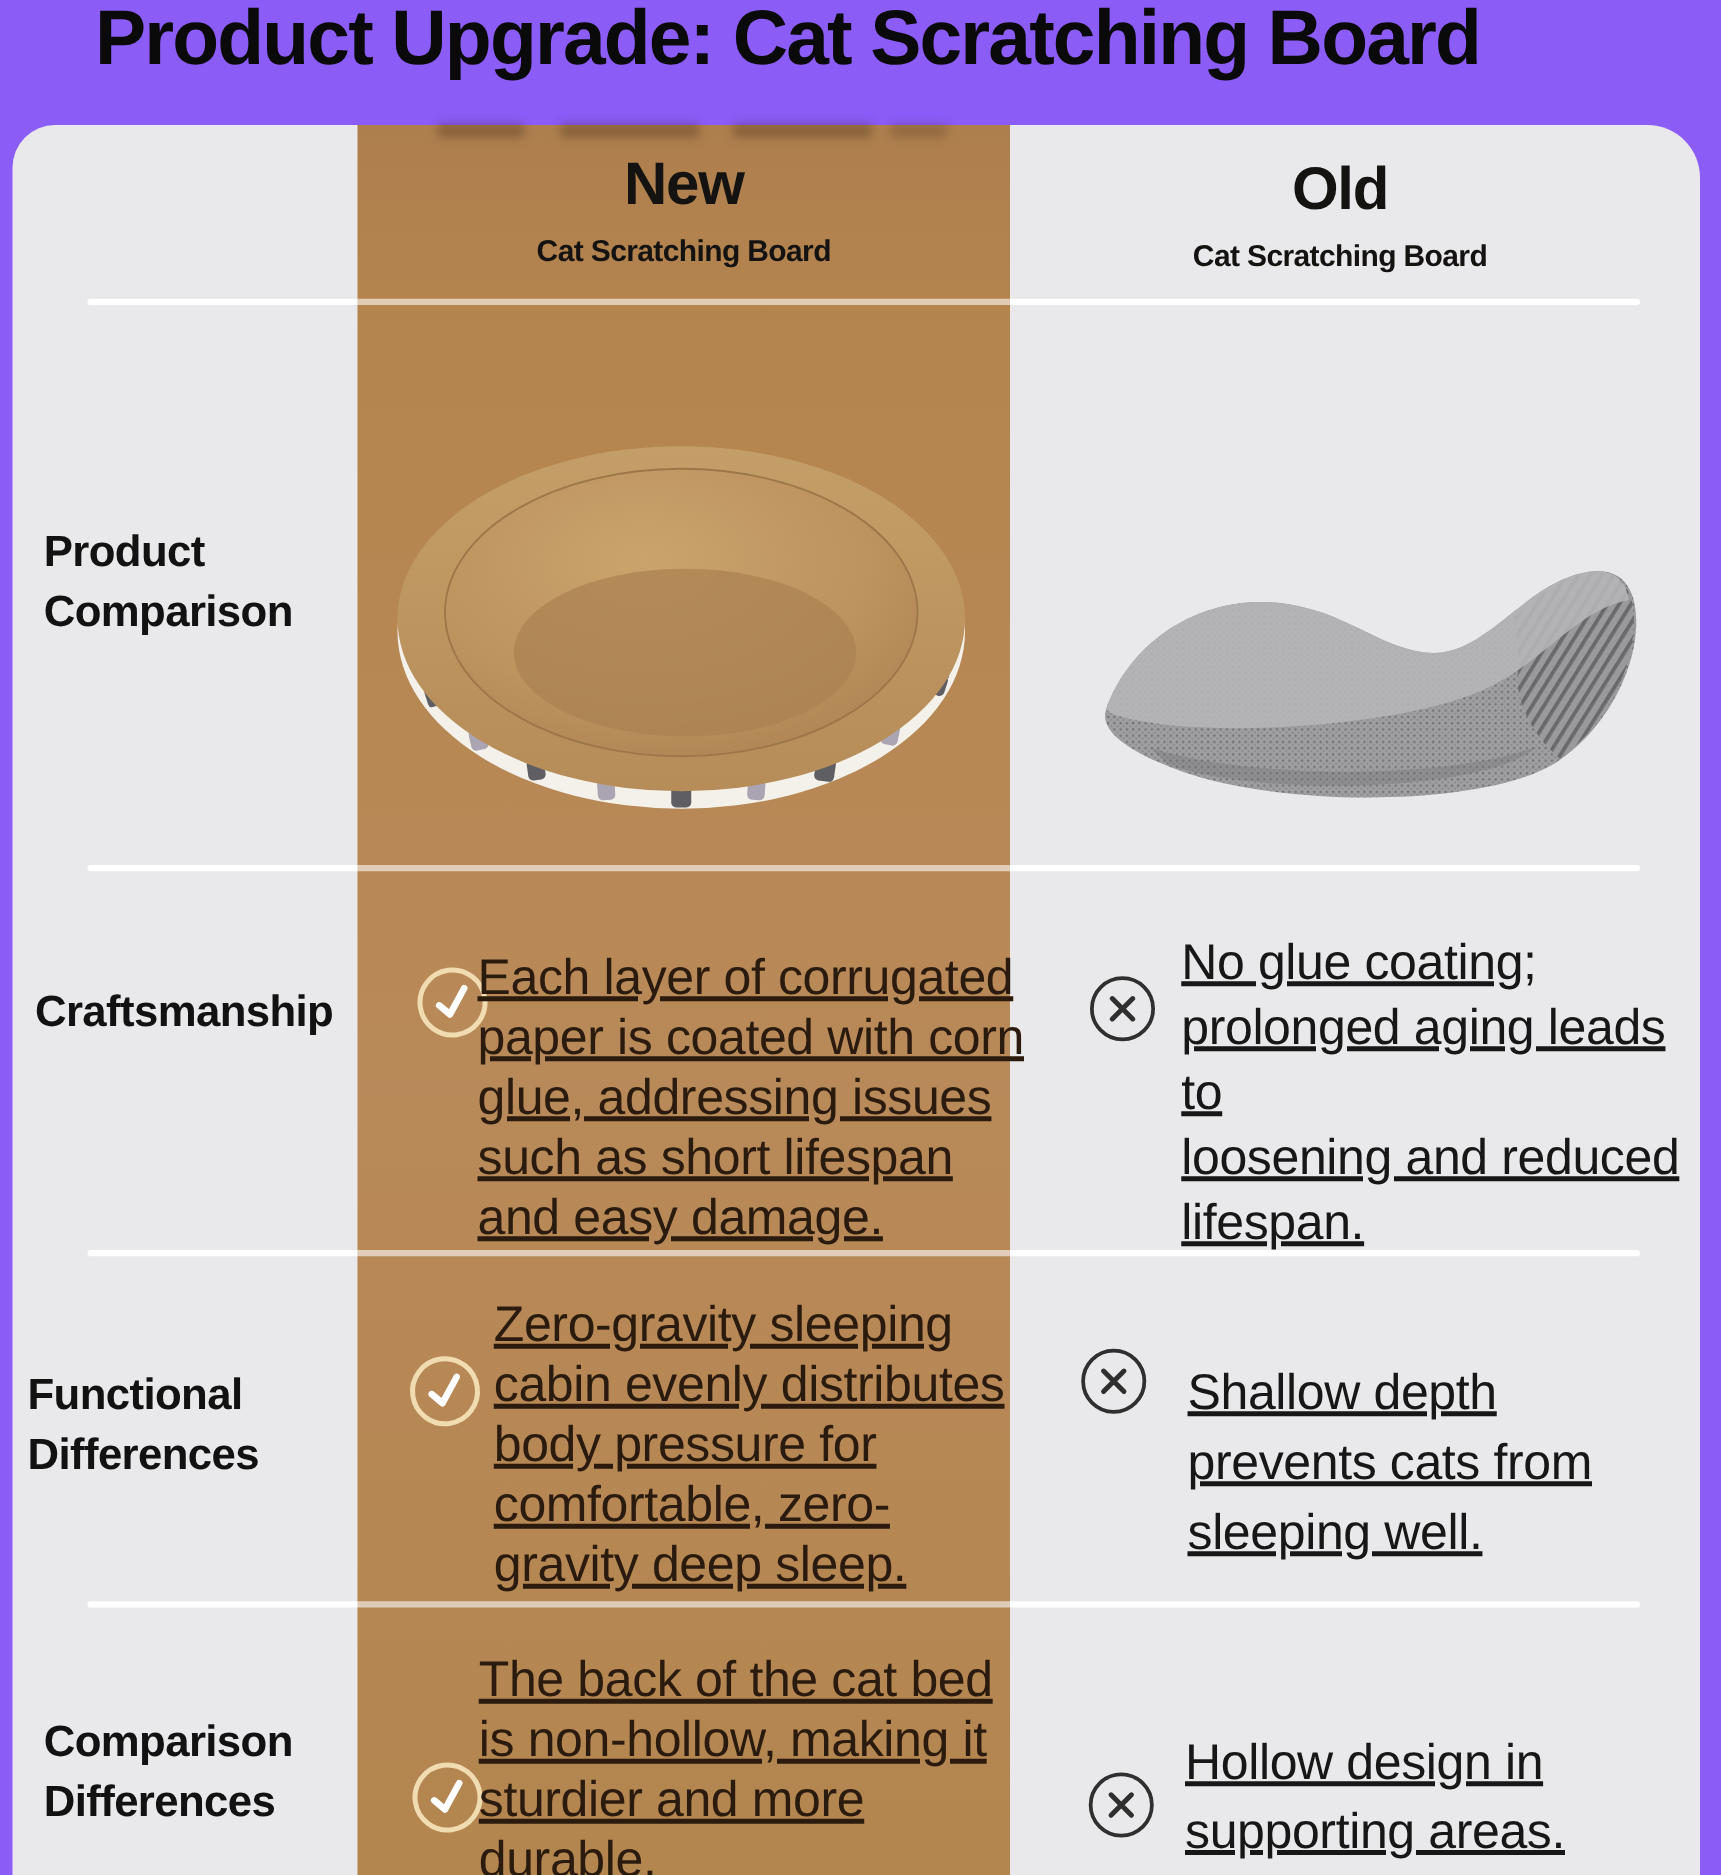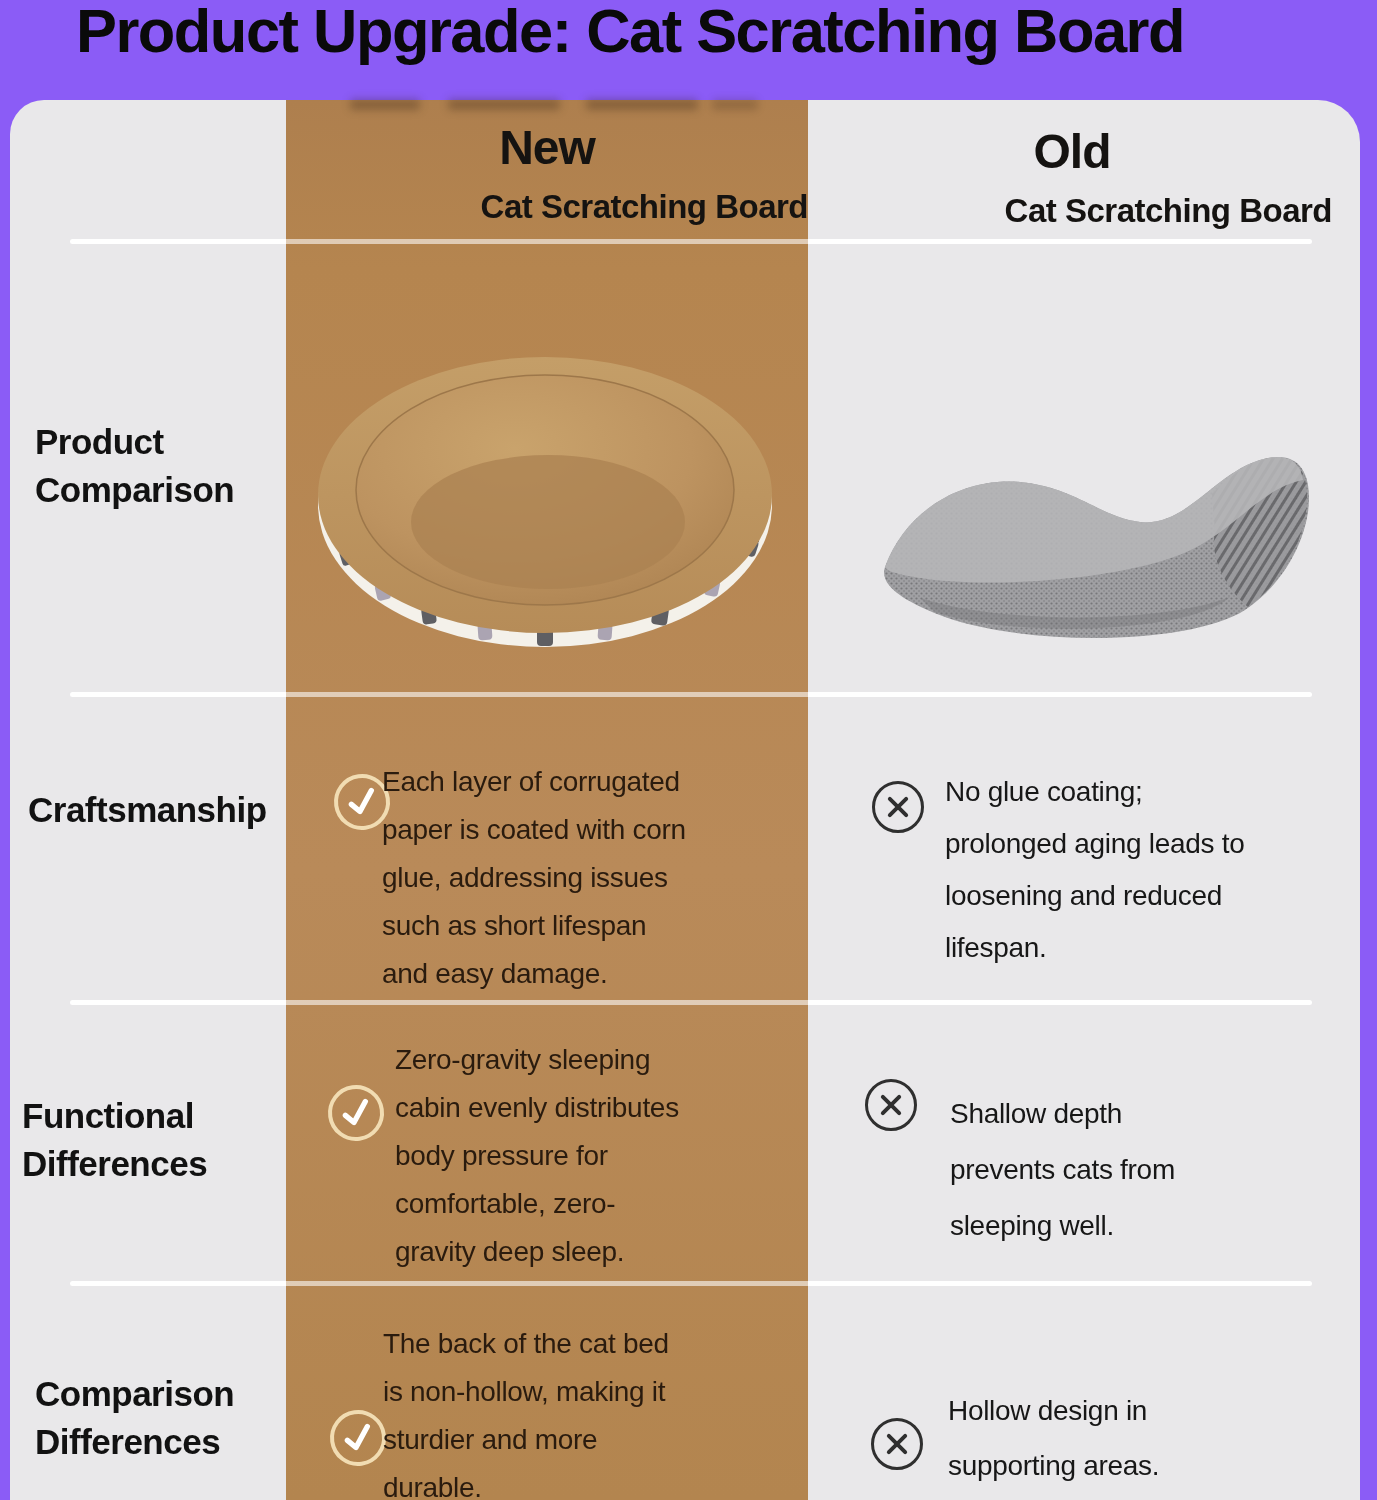--- a/index.html
+++ b/index.html
@@ -20,39 +20,39 @@
     background:#e9e8ea;border-radius:34px 42px 0 0;
   }
   .brown-band{
     position:absolute;left:286px;top:100px;width:522px;height:1400px;
     background:linear-gradient(180deg,#ae7f4e 0%,#b5854f 12%,#b98a59 55%,#b3854f 100%);
   }
   .band-smudge{position:absolute;height:11px;top:99px;background:rgba(42,28,14,.30);filter:blur(4px);border-radius:4px;}
   
   .col-head{position:absolute;text-align:center;color:#151311;}
   .col-head .big{font-size:48px;font-weight:800;letter-spacing:-1px;line-height:64px;}
-  .col-head .sub{font-size:33px;font-weight:700;letter-spacing:-.5px;margin-top:8px;text-align:right;}
+  .col-head .sub{font-size:24px;font-weight:700;letter-spacing:-.5px;margin-top:8px;}
   #head-new{left:286px;top:116px;width:522px;}
   #head-old{left:812px;top:120px;width:520px;}
   
   .divider{
     position:absolute;left:70px;width:1242px;height:5px;border-radius:3px;
     background:linear-gradient(to right,
       #ffffff 0px,#ffffff 216px,
       rgba(255,255,255,.58) 216px,rgba(255,255,255,.58) 738px,
       #ffffff 738px,#ffffff 100%);
   }
   
   .row-label{
     position:absolute;font-size:35px;font-weight:700;line-height:48px;
     color:#121212;letter-spacing:-.5px;white-space:pre-line;
   }
   
   .cell-text{
-    position:absolute;font-size:28px;letter-spacing:-.3px;white-space:pre-line;
+    position:absolute;font-size:40px;letter-spacing:-.3px;white-space:pre-line;text-decoration:underline;
   }
   .on-band{color:#2a1b0e;line-height:48px;}
   .on-panel{color:#171717;line-height:52px;}
   
   .check-icon{
     position:absolute;width:56px;height:56px;border:4px solid #f1dcb2;border-radius:50%;
     box-sizing:border-box;transform:rotate(-8deg);
   }
   .check-icon svg{position:absolute;left:4px;top:4px;}
   .cross-icon{
@@ -198,21 +198,21 @@
 paper is coated with corn
 glue, addressing issues
 such as short lifespan
 and easy damage.</div>
 
   <span class="cross-icon" style="left:872px;top:781px;">
     <svg width="28" height="28" viewBox="0 0 24 24">
         <path d="M5 5 L19 19 M19 5 L5 19" stroke="#2f2f2f" stroke-width="3.4" stroke-linecap="round"></path>
       </svg>
   </span>
-  <div class="cell-text on-panel" style="left:945px;top:766px;width:430px;">No glue coating;
+  <div class="cell-text on-panel" style="left:945px;top:744px;width:430px;">No glue coating;
 prolonged aging leads to
 loosening and reduced
 lifespan.</div>
 
   <span class="check-icon" style="left:328px;top:1085px;">
     <svg width="40" height="40" viewBox="0 0 24 24">
         <path d="M5.5 12.5 l4.5 5 l8.5 -11.5" stroke="#ffffff" stroke-width="3.2" fill="none" stroke-linecap="round" stroke-linejoin="round"></path>
       </svg>
   </span>
   <div class="cell-text on-band" style="left:395px;top:1036px;width:460px;">Zero-gravity sleeping

